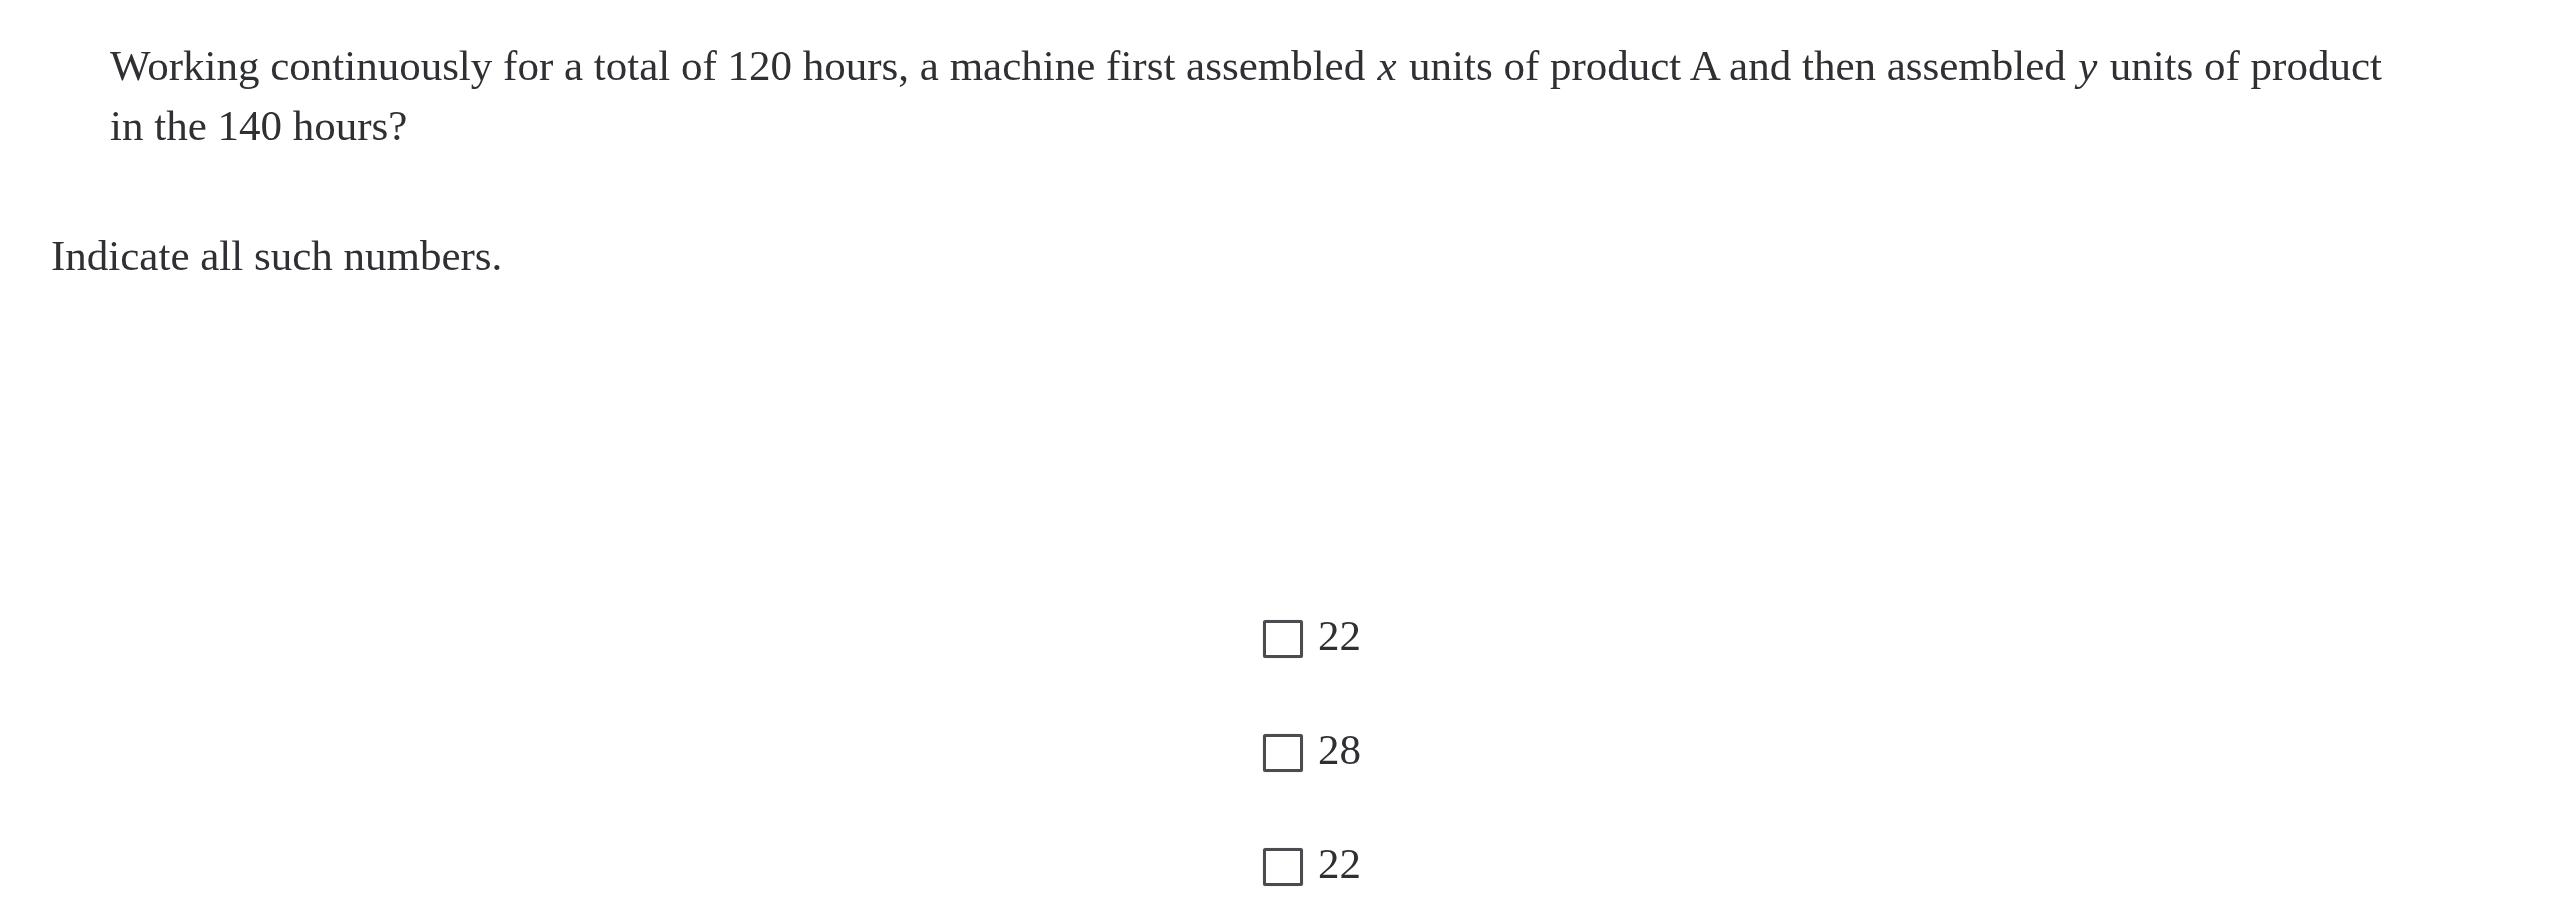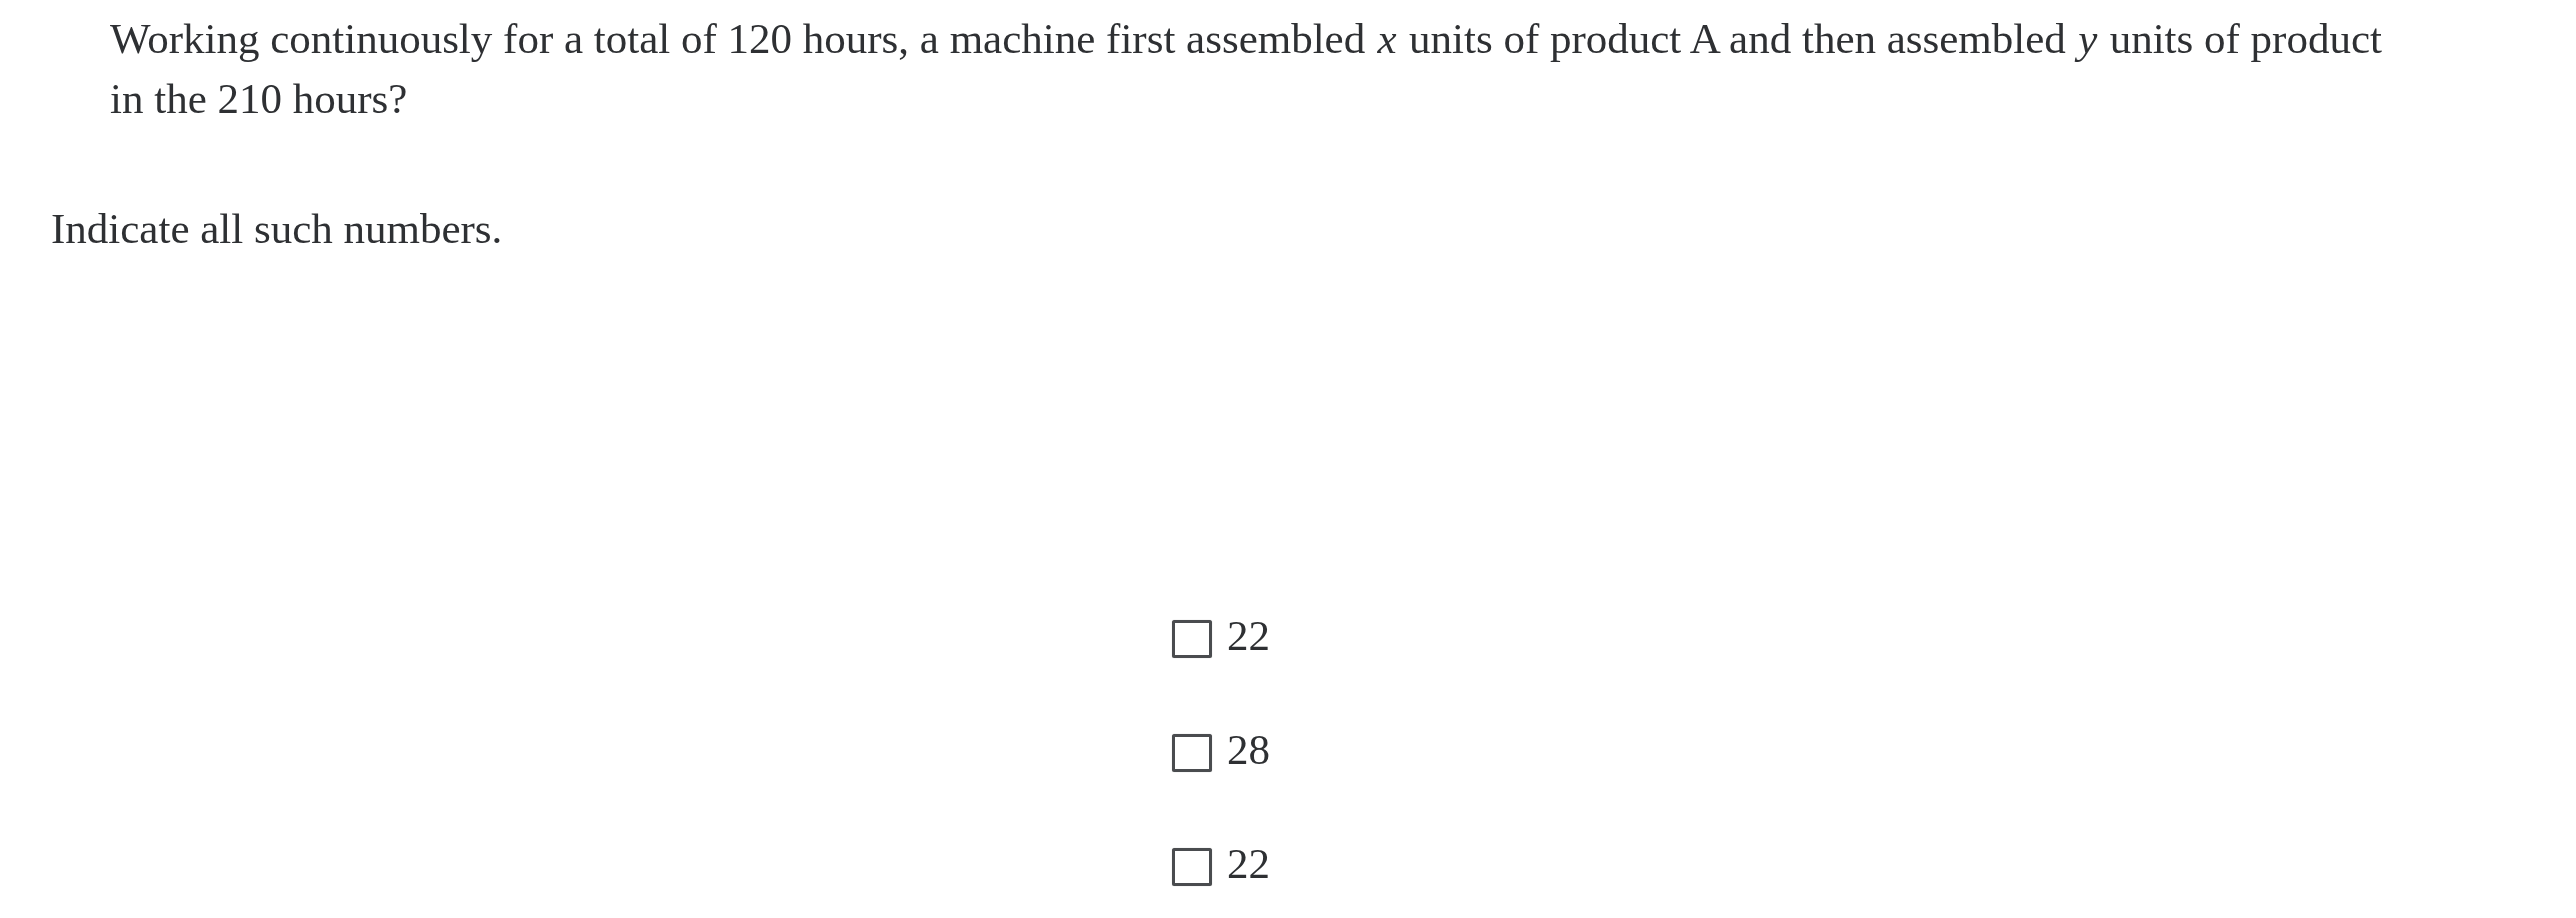--- a/index.html
+++ b/index.html
@@ -9,42 +9,42 @@
   body {
     width: 2576px;
     height: 918px;
     background: #ffffff;
     color: #2e3033;
     font-family: "Liberation Serif", "DejaVu Serif", serif;
     overflow: hidden;
     position: relative;
   }
   .question {
-    padding-top: 9px;
+    padding-top: 36px;
     padding-left: 110px;
     font-size: 43px;
     line-height: 60px;
   }
   .qline {
     white-space: nowrap;
   }
   .math-var {
     font-style: italic;
     font-family: "Liberation Serif", "DejaVu Serif", serif;
     padding: 0 1.6px;
   }
   .prompt {
     margin: 70px 0 0 51px;
     font-size: 43px;
     line-height: 60px;
     white-space: nowrap;
   }
   .options {
     position: absolute;
-    left: 1172px;
+    left: 1263px;
     top: 620px;
     display: flex;
     flex-direction: column;
     gap: 75px;
   }
   .opt-row {
     display: flex;
     align-items: flex-start;
   }
   .checkbox {
@@ -65,21 +65,21 @@
     position: relative;
     top: -4.1px;
     cursor: pointer;
   }
 </style>
 </head>
 <body>
 
 <div class="question">
   <div class="qline"><span>Working continuously for a total of 120 hours, a machine first assembled</span> <span class="math-var">x</span> <span>units of product A and then assembled</span> <span class="math-var">y</span> <span>units of product</span></div>
-  <div class="qline"><span>in the 210 hours?</span></div>
+  <div class="qline"><span>in the 140 hours?</span></div>
 </div>
 
 <div class="prompt">Indicate all such numbers.</div>
 
 <div class="options">
   <div class="opt-row">
     <span class="checkbox" role="checkbox" aria-checked="false"></span>
     <span class="opt-label">22</span>
   </div>
   <div class="opt-row">

